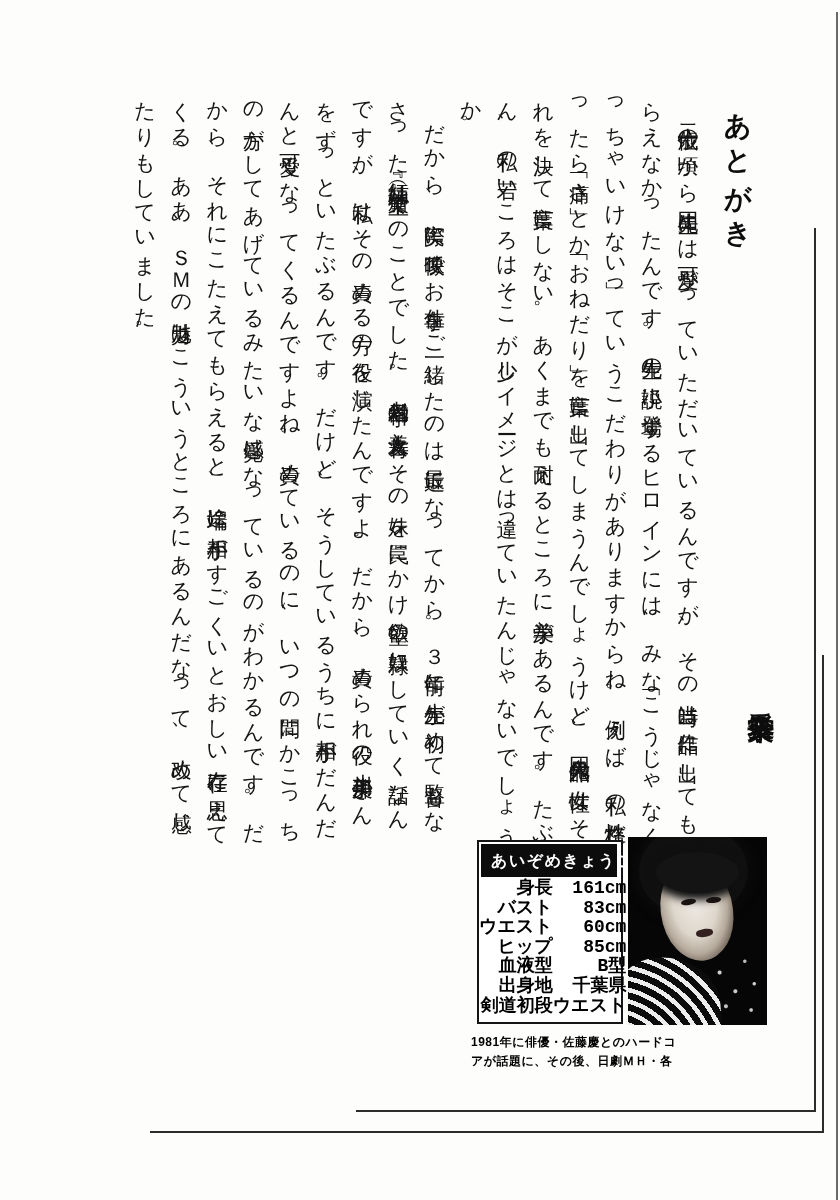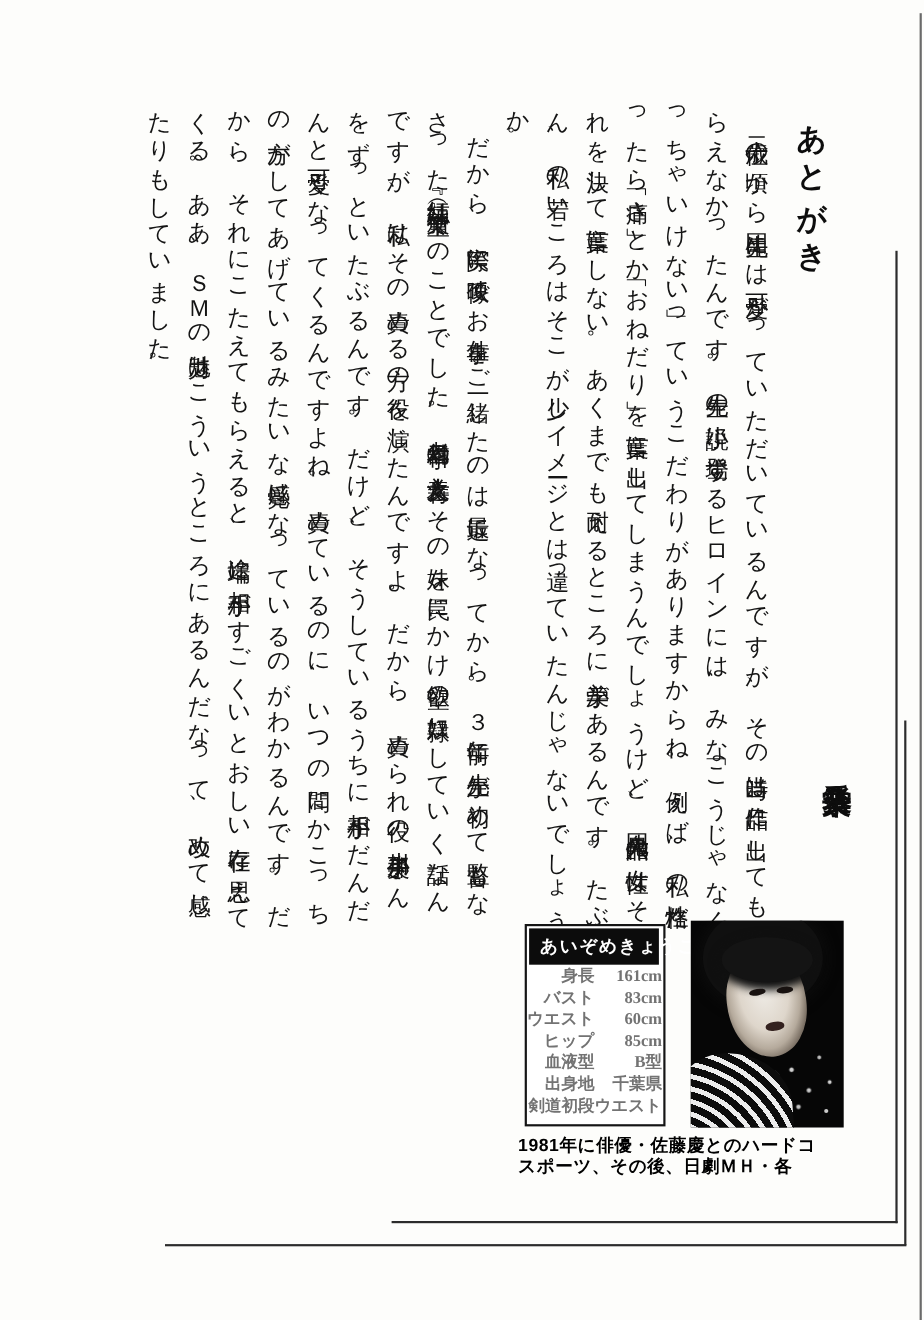--- a/index.html
+++ b/index.html
@@ -20,33 +20,33 @@
   }
   .body-text{
     position:absolute;top:87px;right:134px;
     height:752px;width:616px;
     font-size:21px;line-height:36.2px;letter-spacing:1.7px;
     color:#141414;text-align:start;
   }
   .body-text p{margin:0;padding:0;text-indent:22px;}
   
   .profile-box{
-    position:absolute;left:477px;top:840px;width:128px;height:184px;
+    position:absolute;left:477px;top:840px;width:146px;height:184px;
     border:2px solid #151515;box-sizing:border-box;background:#fff;
   }
   .profile-header{
     margin:2px 4px 2px 2px;background:#0c0c0c;color:#fff;
     font-family:"Liberation Sans",sans-serif;font-weight:700;
     font-size:16px;line-height:16px;letter-spacing:1.5px;
     padding:9px 4px 8px 10px;white-space:nowrap;
   }
   .stats{
     width:100%;border-collapse:collapse;margin-top:1px;
-    font-family:Liberation Serif, serif;font-weight:700;
-    font-size:15px;line-height:19.6px;color:#737373;
+    font-family:Liberation Mono, monospace;font-weight:700;
+    font-size:18px;line-height:19.6px;color:#000000;
   }
   .stats td{padding:0;text-align:right;white-space:nowrap;}
   .stats td.lbl{width:58%;}
   .stats td.val{padding-right:6px;}
   
   .photo{
     position:absolute;left:628px;top:837px;width:139px;height:188px;
     background:#060606;overflow:hidden;
   }
   .photo .hair{
@@ -77,21 +77,21 @@
       radial-gradient(circle at 60% 15%,#bdbdbd 1.2px,transparent 2.2px),
       radial-gradient(circle at 45% 55%,#c8c8c8 1.5px,transparent 2.5px),
       radial-gradient(circle at 75% 45%,#d2d2d2 1.2px,transparent 2.2px),
       radial-gradient(circle at 30% 75%,#c0c0c0 1.5px,transparent 2.5px),
       radial-gradient(circle at 70% 80%,#cacaca 1.3px,transparent 2.3px);
   }
   
   .caption{
     position:absolute;left:471px;top:1033px;width:332px;
     font-family:"Liberation Sans",sans-serif;font-weight:700;
-    font-size:16px;line-height:18.8px;letter-spacing:0.5px;color:#000;
+    font-size:12px;line-height:18.8px;letter-spacing:0.5px;color:#000;
   }
   
   .edge{position:absolute;background:#2c2c2c;}
   .edge.v-inner{left:814px;top:228px;width:1.5px;height:884px;}
   .edge.v-outer{left:822px;top:655px;width:1.5px;height:477px;}
   .edge.h-inner{left:356px;top:1110px;width:460px;height:1.5px;}
   .edge.h-outer{left:150px;top:1131px;width:674px;height:2px;}
   .edge.scan-right{left:836px;top:12px;width:2px;height:1188px;background:#6a6a6a;}
 </style>
 </head>
@@ -150,21 +150,21 @@
     <div class="fringe"></div>
     <div class="eye-left"></div>
     <div class="eye-right"></div>
     <div class="lips"></div>
     <div class="stripes"></div>
     <div class="flecks"></div>
   </div>
 
   <div class="caption">
     <div>1981年に俳優・佐藤慶とのハードコ</div>
-    <div>スポーツ、その後、日劇ＭＨ・各</div>
+    <div>アが話題に、その後、日劇ＭＨ・各</div>
   </div>
 
   <div class="edge v-inner"></div>
   <div class="edge v-outer"></div>
   <div class="edge h-inner"></div>
   <div class="edge h-outer"></div>
   <div class="edge scan-right"></div>
 
 </div>
 

